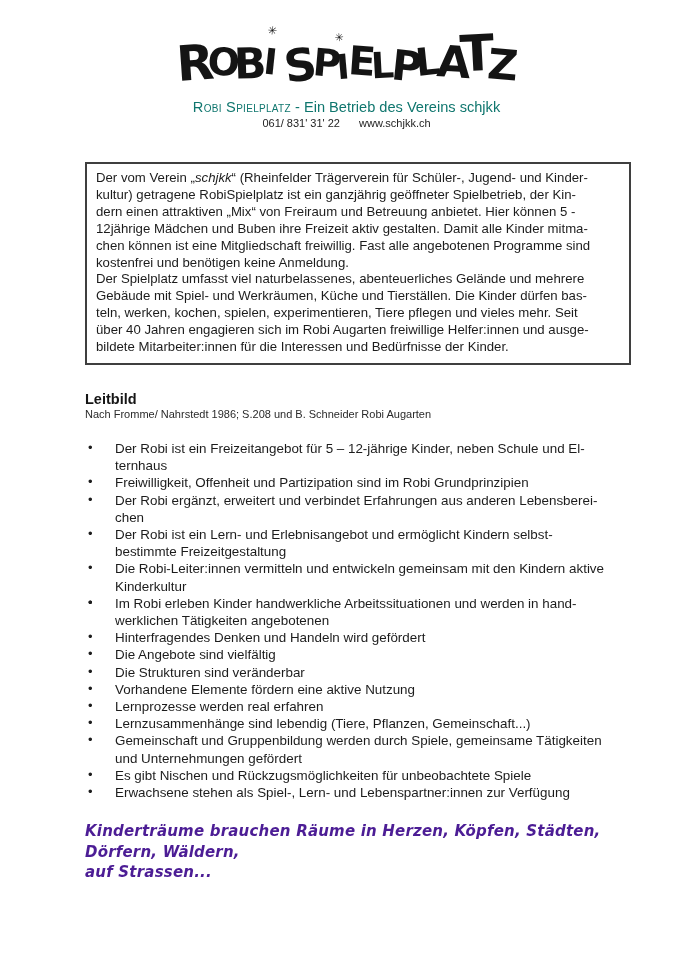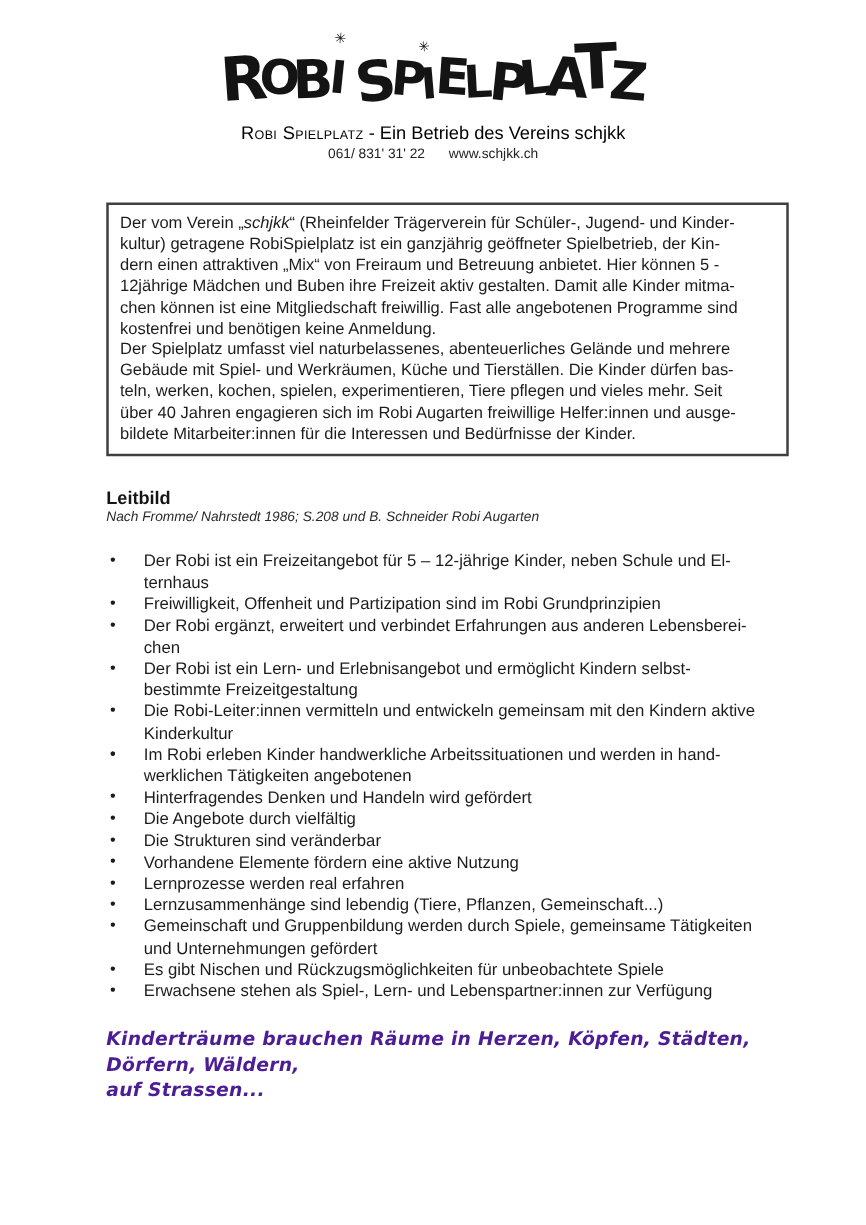--- a/index.html
+++ b/index.html
@@ -33,21 +33,21 @@
   }
   .logo-star {
     position: absolute;
     top: -9px;
     left: 50%;
     transform: translateX(-50%);
     font-size: 12px;
     letter-spacing: 0;
     line-height: 1;
   }
-  .org-line { margin-top: 5px; font-size: 14.6px; color: #000000; }
+  .org-line { margin-top: 5px; font-size: 14.6px; color: #0f766e; }
   .org-caps { font-variant: small-caps; letter-spacing: 0.3px; }
   .address-line { margin-top: 2px; font-size: 14.6px; color: #222; }
   .phone-line { margin-top: 2px; font-size: 11px; color: #222; }
   .phone-line .web { margin-left: 16px; }
   
   .intro-box {
     margin: 33px 0 0 85px;
     width: 546px;
     border: 2px solid #3f3f3f;
     padding: 6px 8px 7px 9px;
@@ -60,21 +60,20 @@
   
   .leitbild-heading {
     margin: 26px 0 0 85px;
     font-size: 14.5px;
     font-weight: bold;
     color: #151515;
   }
   .leitbild-source {
     margin: 1px 0 0 85px;
     font-size: 11px;
-    font-style: italic;
     color: #2a2a2a;
   }
   .bullet-list {
     margin: 20px 63px 0 85px;
     padding: 0;
     list-style: none;
   }
   .bullet-list li {
     position: relative;
     padding-left: 30px;
@@ -145,21 +144,21 @@
       <li><span class="dot">•</span><span>Der Robi ergänzt, erweitert und verbindet Erfahrungen aus anderen Lebensberei-
 chen</span></li>
       <li><span class="dot">•</span><span>Der Robi ist ein Lern- und Erlebnisangebot und ermöglicht Kindern selbst-
 bestimmte Freizeitgestaltung</span></li>
       <li><span class="dot">•</span><span>Die Robi-Leiter:innen vermitteln und entwickeln gemeinsam mit den Kindern aktive
 Kinderkultur</span></li>
       <li><span class="dot">•</span></li>
       <li><span class="dot">•</span><span>Im Robi erleben Kinder handwerkliche Arbeitssituationen und werden in hand-
 werklichen Tätigkeiten angebotenen</span></li>
       <li><span class="dot">•</span><span>Hinterfragendes Denken und Handeln wird gefördert</span></li>
-      <li><span class="dot">•</span><span>Die Angebote durch vielfältig</span></li>
+      <li><span class="dot">•</span><span>Die Angebote sind vielfältig</span></li>
       <li><span class="dot">•</span><span>Die Strukturen sind veränderbar</span></li>
       <li><span class="dot">•</span><span>Vorhandene Elemente fördern eine aktive Nutzung</span></li>
       <li><span class="dot">•</span><span>Lernprozesse werden real erfahren</span></li>
       <li><span class="dot">•</span><span>Lernzusammenhänge sind lebendig (Tiere, Pflanzen, Gemeinschaft...)</span></li>
       <li><span class="dot">•</span><span>Gemeinschaft und Gruppenbildung werden durch Spiele, gemeinsame Tätigkeiten
 und Unternehmungen gefördert</span></li>
       <li><span class="dot">•</span><span>Es gibt Nischen und Rückzugsmöglichkeiten für unbeobachtete Spiele</span></li>
       <li><span class="dot">•</span><span>Erwachsene stehen als Spiel-, Lern- und Lebenspartner:innen zur Verfügung</span></li>
     </ul>
 

